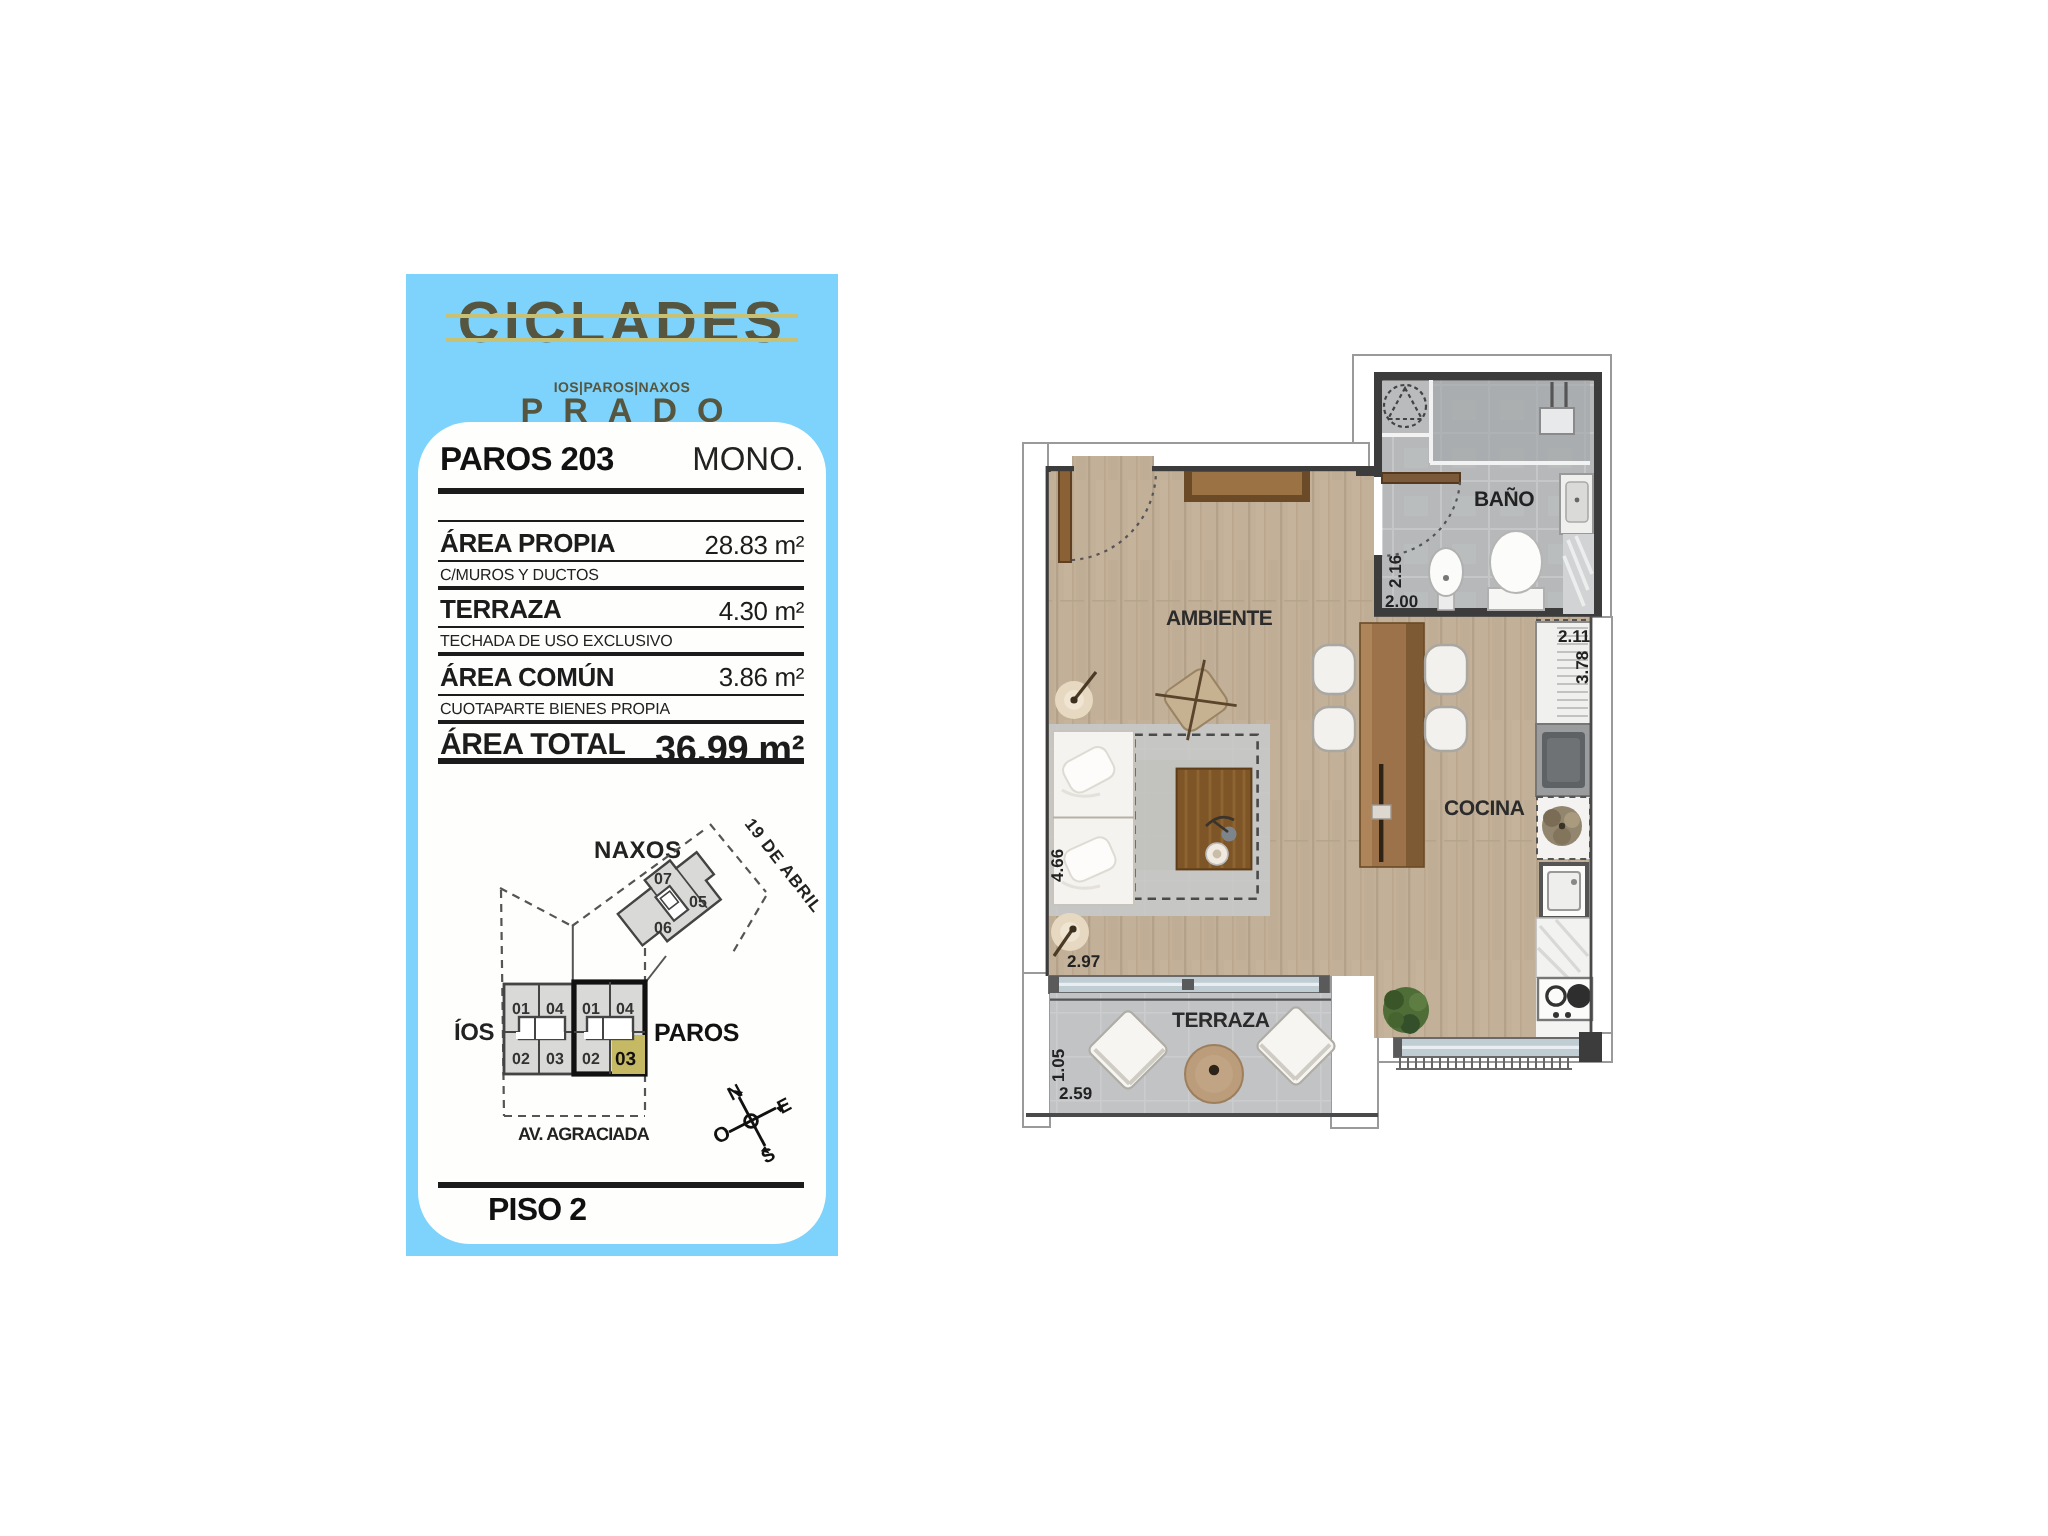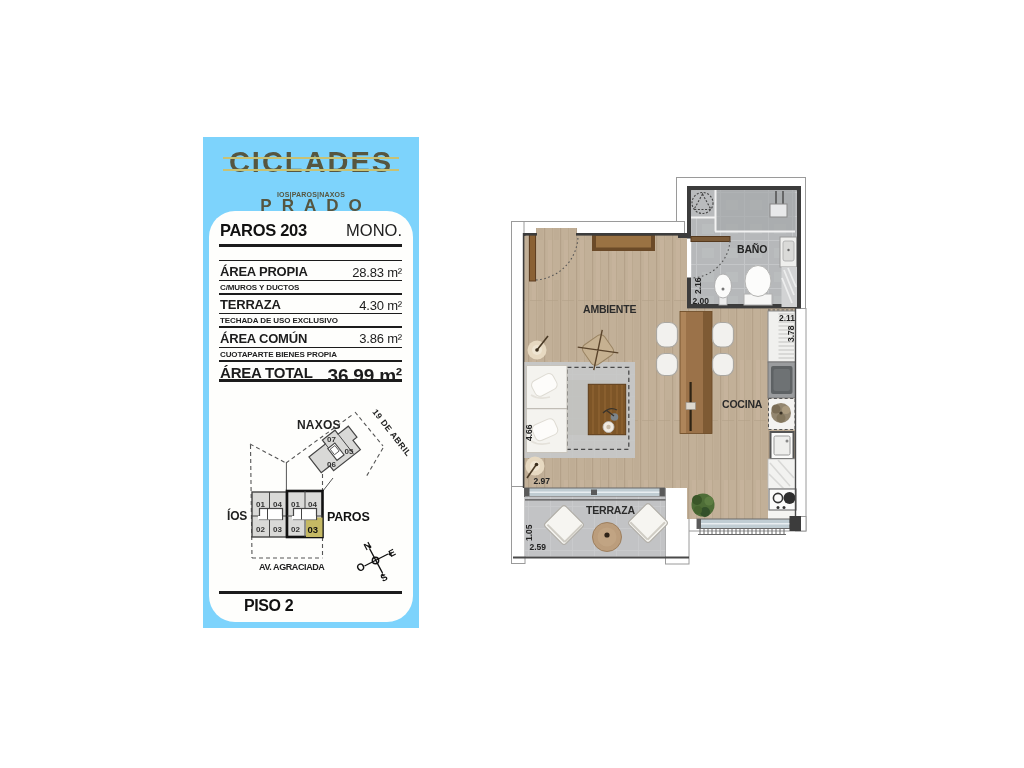--- a/index.html
+++ b/index.html
@@ -2,21 +2,21 @@
 <html><head>
 <meta charset="utf-8">
 <style>
   html,body{margin:0;padding:0;}
   body{width:1024px;height:768px;background:#ffffff;font-family:"Liberation Sans",sans-serif;position:relative;overflow:hidden;}
   .abs{position:absolute;}
   .card{position:absolute;left:203px;top:137px;width:216px;height:491px;background:#7dd3fc;}
   .panel{position:absolute;left:6px;top:74px;width:204px;height:411px;background:#fefefc;border-radius:26px;}
   .rowlabel{font-weight:bold;font-size:13px;color:#1c1c1c;letter-spacing:-0.2px;}
   .rowval{font-size:13px;color:#1c1c1c;letter-spacing:-0.2px;text-align:center;}
-  .rowsub{font-size:8px;font-weight:bold;color:#222;letter-spacing:-0.1px;}
+  .rowsub{font-size:8px;font-weight:normal;color:#222;letter-spacing:-0.1px;}
   .hline{position:absolute;left:10px;width:183px;background:#1c1c1c;}
 </style>
 </head>
 <body>
 
 <div class="card">
 
   <div class="abs" style="left:0;top:8.5px;width:216px;text-align:center;font-weight:bold;font-size:29px;letter-spacing:2px;color:#565640;">CICLADES</div>
 
   <div class="abs" style="left:5px;top:39px;width:216px;text-align:center;font-weight:bold;font-size:17px;letter-spacing:10px;color:#565640;margin-top:20px;">PRADO</div>

